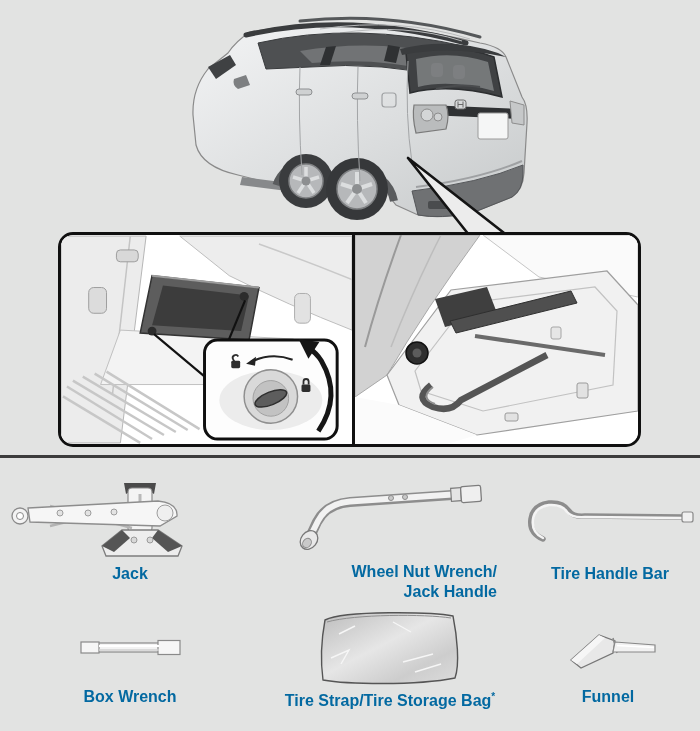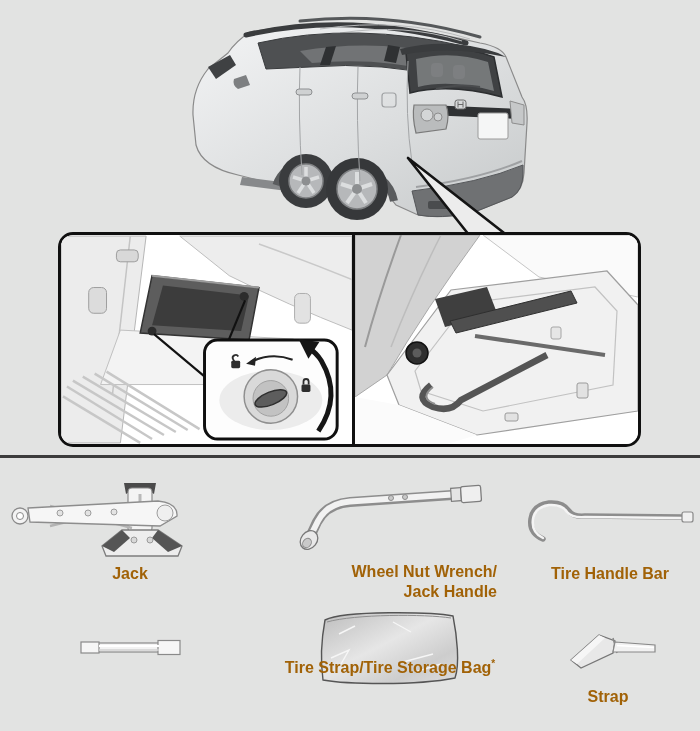--- a/index.html
+++ b/index.html
@@ -15,21 +15,21 @@
     box-sizing:border-box;display:flex;overflow:hidden;
   }
   .panel-left{width:294px;height:100%;border-right:3px solid #101010;box-sizing:border-box;}
   .panel-right{flex:1;height:100%;}
   .panel-left svg,.panel-right svg{display:block;width:100%;height:100%;}
   .rule{
     position:absolute;left:0;top:455px;width:700px;height:3px;background:#3c3c3c;
   }
   .label{
     position:absolute;
-    font-weight:bold;font-size:16px;line-height:20px;color:#a16207;
+    font-weight:bold;font-size:16px;line-height:20px;color:#0369a1;
     text-align:center;white-space:pre-line;letter-spacing:0px;
   }
   .label.left{text-align:right;}
   .label sup{font-size:10px;}
 </style>
 </head>
 <body>
 
 <div class="page">
 
@@ -301,18 +301,19 @@
     <line x1="54" y1="17.5" x2="91" y2="19.5" stroke="#ffffff" stroke-width="1.5"></line>
   </svg>
 
   <div class="label" style="left:55px;top:564px;width:150px;">Jack</div>
 
   <div class="label left" style="left:317px;top:562px;width:180px;">Wheel Nut Wrench/
 Jack Handle</div>
 
   <div class="label" style="left:535px;top:564px;width:150px;">Tire Handle Bar</div>
 
-
-  <div class="label" style="left:265px;top:654px;width:250px;"><span>Tire Strap/Tire Storage Bag</span><sup>*</sup></div>
-
-  <div class="label" style="left:533px;top:687px;width:150px;">Strap</div>
+  <div class="label" style="left:55px;top:687px;width:150px;">Box Wrench</div>
+
+  <div class="label" style="left:265px;top:687px;width:250px;"><span>Tire Strap/Tire Storage Bag</span><sup>*</sup></div>
+
+  <div class="label" style="left:533px;top:687px;width:150px;">Funnel</div>
 
 </div>
 
 </body></html>

